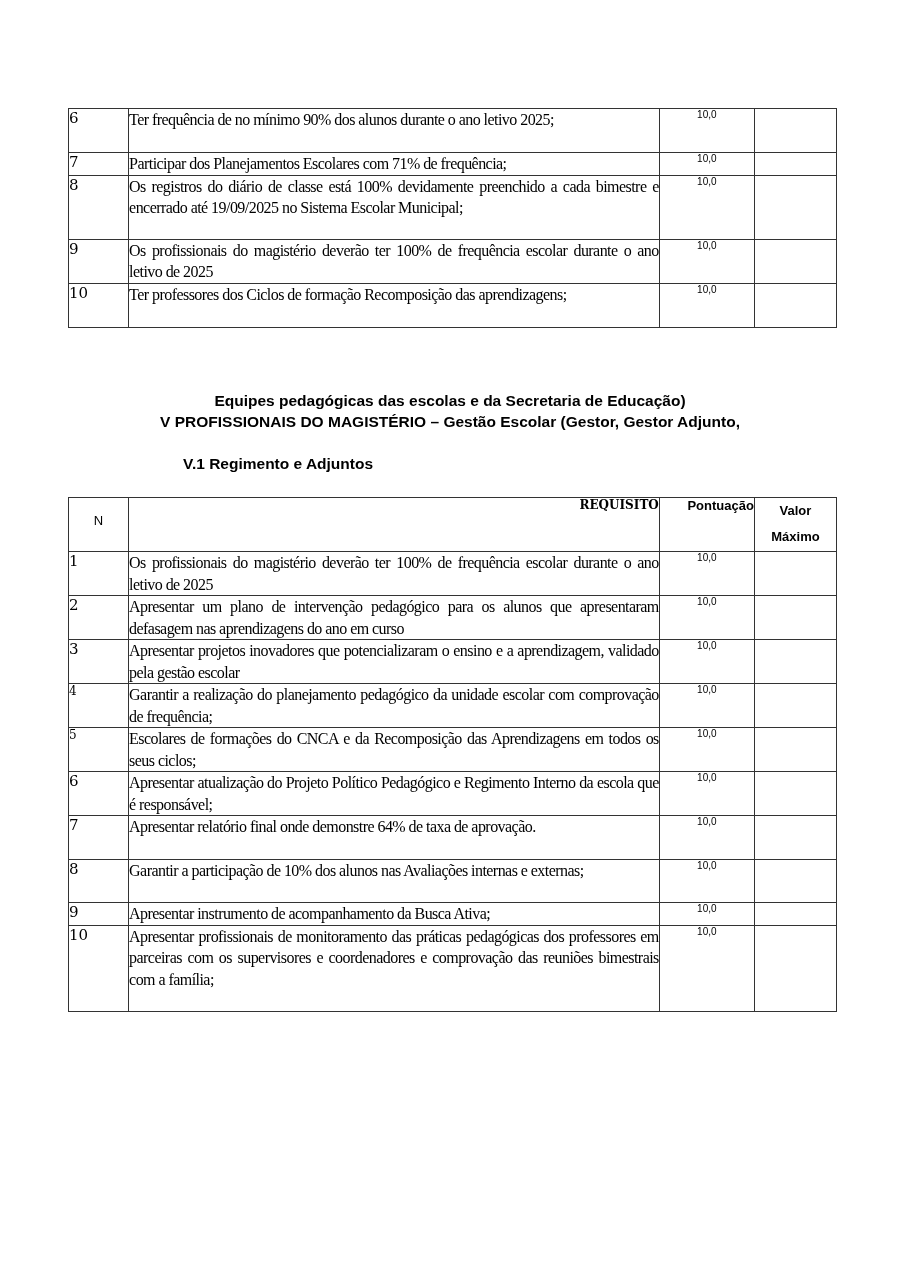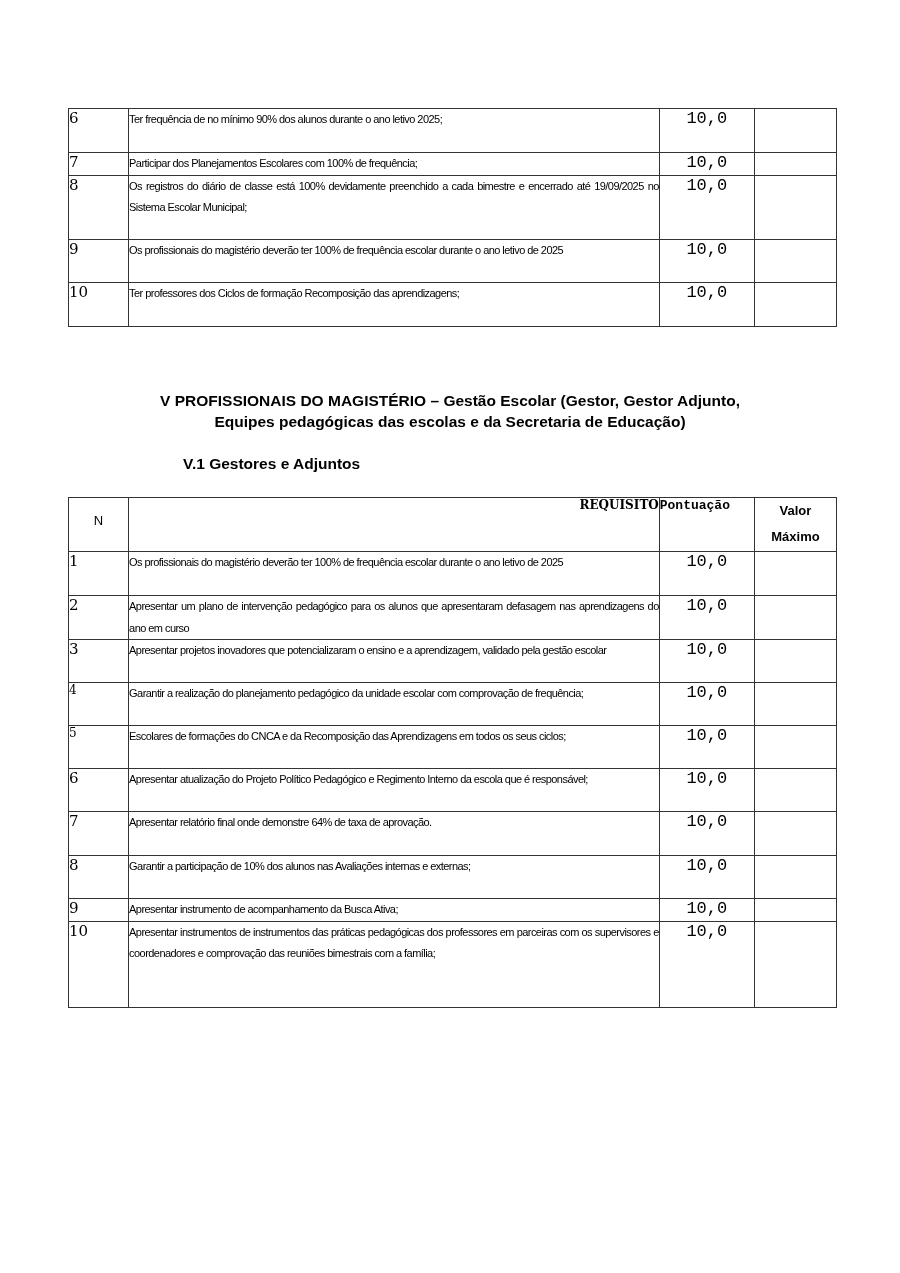--- a/index.html
+++ b/index.html
@@ -6,27 +6,27 @@
   body { width: 900px; height: 1273px; position: relative; overflow: hidden; color: #000; }
   .page { position: absolute; left: 0; top: 0; width: 900px; height: 1273px; }
   table.req { position: absolute; left: 68px; border-collapse: collapse; table-layout: fixed; width: 769px; }
   table.req td, table.req th { border: 1px solid #333; vertical-align: top; padding: 0; }
   .c-n { width: 60px; }
   .c-req { width: 530px; }
   .c-pts { width: 95px; }
   .c-max { width: 82px; }
   td.n { font-family: "DejaVu Serif", serif; font-size: 15px; vertical-align: middle; padding-left: 8px; }
   td.n.small { font-size: 12px; }
-  td.txt { font-family: Liberation Sans, sans-serif; font-size: 11px; line-height: 21.5px; text-align: justify; text-align-last: left; padding: 0 8px 0 8px; letter-spacing: -0.55px; word-spacing: 0px; }
-  td.pts { font-family: Liberation Mono, monospace; font-size: 17px; text-align: center; padding-top: 2px; }
+  td.txt { font-family: Liberation Serif, serif; font-size: 16px; line-height: 21.5px; text-align: justify; text-align-last: left; padding: 0 8px 0 8px; letter-spacing: -0.55px; word-spacing: 0px; }
+  td.pts { font-family: Liberation Sans, sans-serif; font-size: 10px; text-align: center; padding-top: 2px; }
   td.max { }
   th { font-weight: normal; }
   th.h-n { font-family: "Liberation Sans", sans-serif; font-size: 13px; vertical-align: top; padding-top: 15px !important; text-align: center; }
   th.h-req { font-family: "DejaVu Serif", serif; font-size: 12px; font-weight: bold; vertical-align: bottom; text-align: right; padding-bottom: 10px !important; }
-  th.h-pts { font-family: Liberation Mono, monospace; font-size: 13px; font-weight: bold; vertical-align: middle; text-align: left; }
+  th.h-pts { font-family: Liberation Sans, sans-serif; font-size: 13px; font-weight: bold; vertical-align: middle; text-align: right; }
   th.h-max { font-family: "Liberation Sans", sans-serif; font-size: 13px; font-weight: bold; text-align: center; line-height: 26px; vertical-align: middle; }
   .section-title { position: absolute; left: 100px; width: 700px; top: 390px; text-align: center; font-family: "Liberation Sans", sans-serif; font-weight: bold; font-size: 15.5px; line-height: 21px; }
   .subsection-title { position: absolute; left: 183px; top: 455px; font-family: "Liberation Sans", sans-serif; font-weight: bold; font-size: 15.5px; }
 </style>
 </head>
 <body>
 
 <div class="page">
 
   <table class="req" style="top:108px;">
@@ -38,21 +38,21 @@
       </colgroup>
     <tbody>
       <tr style="height:44px;">
         <td class="n">6</td>
         <td class="txt">Ter frequência de no mínimo 90% dos alunos durante o ano letivo 2025;</td>
         <td class="pts">10,0</td>
         <td class="max"></td>
       </tr>
       <tr style="height:22px;">
         <td class="n">7</td>
-        <td class="txt">Participar dos Planejamentos Escolares com 100% de frequência;</td>
+        <td class="txt">Participar dos Planejamentos Escolares com 71% de frequência;</td>
         <td class="pts">10,0</td>
         <td class="max"></td>
       </tr>
       <tr style="height:64px;">
         <td class="n">8</td>
         <td class="txt">Os registros do diário de classe está 100% devidamente preenchido a cada bimestre e encerrado até 19/09/2025 no Sistema Escolar Municipal;</td>
         <td class="pts">10,0</td>
         <td class="max"></td>
       </tr>
       <tr style="height:43px;">
@@ -64,24 +64,24 @@
       <tr style="height:44px;">
         <td class="n">10</td>
         <td class="txt">Ter professores dos Ciclos de formação Recomposição das aprendizagens;</td>
         <td class="pts">10,0</td>
         <td class="max"></td>
       </tr>
     </tbody>
   </table>
 
   <div class="section-title">
+    <div>Equipes pedagógicas das escolas e da Secretaria de Educação)</div>
     <div>V PROFISSIONAIS DO MAGISTÉRIO – Gestão Escolar (Gestor, Gestor Adjunto,</div>
-    <div>Equipes pedagógicas das escolas e da Secretaria de Educação)</div>
   </div>
-  <div class="subsection-title">V.1 Gestores e Adjuntos</div>
+  <div class="subsection-title">V.1 Regimento e Adjuntos</div>
 
   <table class="req" style="top:497px;">
     <colgroup>
         <col class="c-n">
         <col class="c-req">
         <col class="c-pts">
         <col class="c-max">
       </colgroup>
     <thead>
       <tr style="height:54px;">
@@ -144,20 +144,20 @@
         <td class="max"></td>
       </tr>
       <tr style="height:22px;">
         <td class="n">9</td>
         <td class="txt">Apresentar instrumento de acompanhamento da Busca Ativa;</td>
         <td class="pts">10,0</td>
         <td class="max"></td>
       </tr>
       <tr style="height:86px;">
         <td class="n">10</td>
-        <td class="txt">Apresentar instrumentos de instrumentos das práticas pedagógicas dos professores em parceiras com os supervisores e coordenadores e comprovação das reuniões bimestrais com a família;</td>
+        <td class="txt">Apresentar profissionais de monitoramento das práticas pedagógicas dos professores em parceiras com os supervisores e coordenadores e comprovação das reuniões bimestrais com a família;</td>
         <td class="pts">10,0</td>
         <td class="max"></td>
       </tr>
     </tbody>
   </table>
 
 </div>
 
 </body></html>

